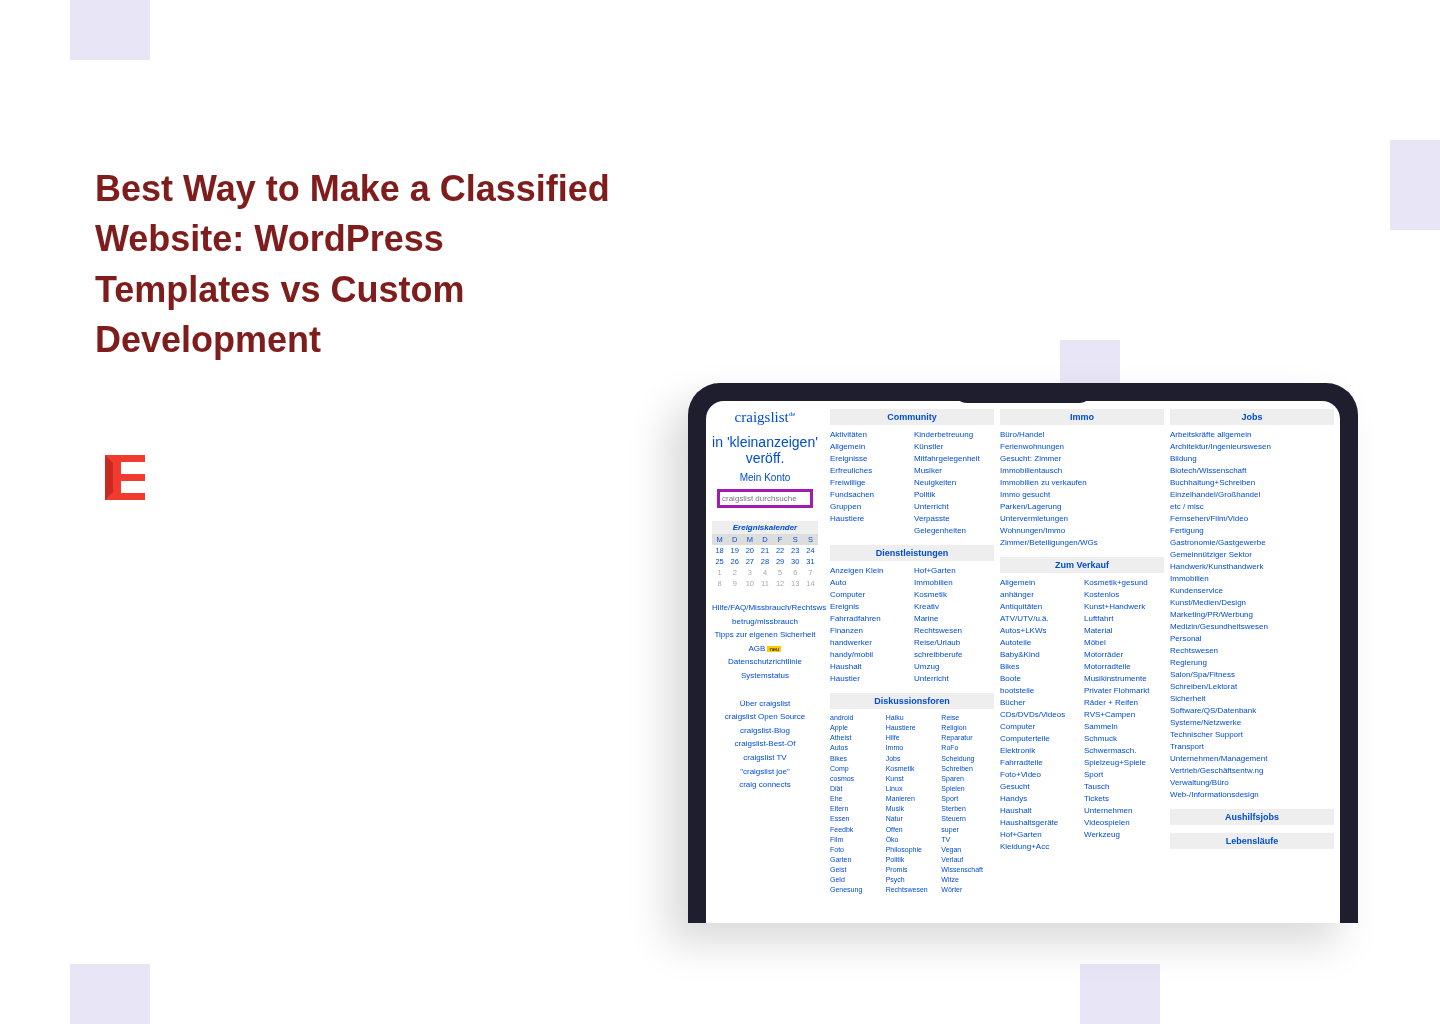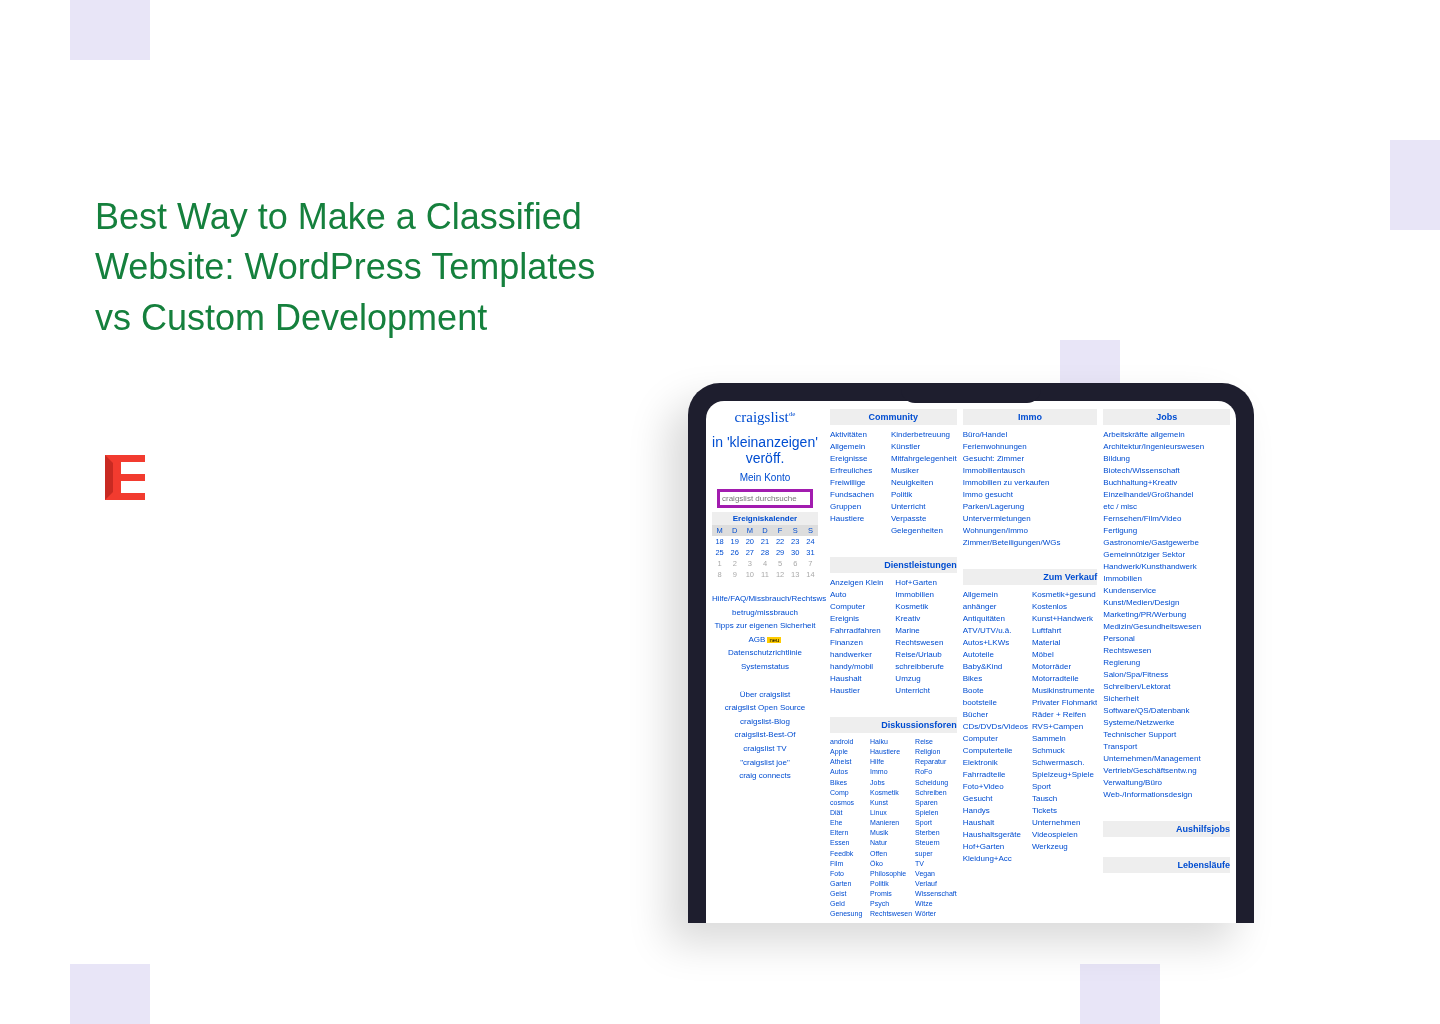--- a/index.html
+++ b/index.html
@@ -3,52 +3,52 @@
 <meta charset="utf-8">
 <style>
 * { margin: 0; padding: 0; box-sizing: border-box; }
 body { font-family: -apple-system, BlinkMacSystemFont, "Segoe UI", Arial, sans-serif; background: #fff; width: 1440px; height: 1024px; position: relative; overflow: hidden; }
 .deco { position: absolute; background: #e8e5f7; }
 .deco.d1 { top: 0; left: 70px; width: 80px; height: 60px; }
 .deco.d2 { top: 340px; left: 1060px; width: 60px; height: 60px; }
 .deco.d3 { top: 140px; right: 0; width: 50px; height: 90px; }
 .deco.d4 { bottom: 0; left: 70px; width: 80px; height: 60px; }
 .deco.d5 { bottom: 0; left: 1080px; width: 80px; height: 60px; }
-.headline { position: absolute; top: 192px; left: 95px; width: 520px; font-size: 36px; font-weight: 400; color: #15803d; line-height: 1.4; }
+.headline { position: absolute; top: 164px; left: 95px; width: 520px; font-size: 36px; font-weight: 700; color: #7f1d1d; line-height: 1.4; }
 .logo { position: absolute; top: 450px; left: 95px; width: 60px; height: 60px; }
 .logo svg { width: 100%; height: 100%; }
-.device { position: absolute; top: 383px; left: 688px; width: 566px; height: 540px; background: #1e1e2e; border-radius: 32px 32px 0 0; padding: 18px 18px 0 18px; box-shadow: -20px 20px 40px rgba(0,0,0,0.15); }
+.device { position: absolute; top: 383px; left: 688px; width: 670px; height: 540px; background: #1e1e2e; border-radius: 32px 32px 0 0; padding: 18px 18px 0 18px; box-shadow: -20px 20px 40px rgba(0,0,0,0.15); }
 .notch { position: absolute; top: 0; left: 50%; transform: translateX(-50%); width: 140px; height: 20px; background: #1e1e2e; border-radius: 0 0 14px 14px; z-index: 10; }
 .screen { background: #fff; width: 100%; height: 100%; border-radius: 18px 18px 0 0; overflow: hidden; display: flex; font-size: 8px; }
 .cl-sidebar { width: 118px; text-align: center; padding: 8px 6px; color: #004dd1; }
 .cl-brand { font-family: Georgia, serif; font-size: 15px; color: #004dd1; font-weight: 400; }
 .cl-brand sup { font-size: 7px; }
 .cl-post { font-size: 14px; color: #004dd1; margin-top: 8px; }
 .cl-account { font-size: 10px; margin: 6px 0; }
 .cl-search { width: 96px; border: 3px solid #a21caf; font-size: 8px; padding: 2px; color: #888; text-align: left; }
-.cl-cal-title { background: #eee; font-size: 8px; font-weight: bold; margin-top: 4px; padding: 2px; color: #004dd1; }
+.cl-cal-title { background: #eee; font-size: 8px; font-weight: bold; margin-top: 13px; padding: 2px; color: #004dd1; font-style: italic; }
 .cl-cal-table { width: 100%; border-collapse: collapse; font-size: 7.5px; }
 .cl-cal-table th { background: #ddd; font-weight: normal; padding: 1px 2px; text-align: center; }
 .cl-cal-table td { padding: 1px 2px; text-align: center; }
 .cl-cal-table td.gray { color: #aaa; }
 .cl-links { margin-top: 12px; font-size: 8px; line-height: 1.7; }
 .cl-links div { color: #004dd1; }
 .cl-new { background: #fc0; color: #000; font-size: 6px; padding: 0 2px; margin-left: 2px; }
 .cl-links-2 { margin-top: 14px; font-size: 8px; line-height: 1.7; }
 .cl-main { flex: 1; padding: 8px 6px; }
 .cl-city-bar { background: #eee; text-align: center; font-family: Georgia, serif; font-size: 14px; padding: 3px 0; margin-bottom: 8px; }
 .cl-cols { display: flex; gap: 6px; }
 .cl-col { flex: 1; }
 .cl-sec-h { background: #eee; text-align: center; font-size: 9px; font-weight: bold; color: #004dd1; padding: 3px 0; margin-bottom: 4px; }
 .cl-grid2 { display: flex; gap: 4px; }
 .cl-list { flex: 1; font-size: 8px; line-height: 1.5; color: #004dd1; }
 .cl-list div { color: #004dd1; white-space: nowrap; overflow: hidden; }
 .cl-grid3 { display: flex; gap: 3px; }
 .cl-grid3 .cl-list { font-size: 7px; line-height: 1.45; }
-.cl-sec-h.sub { margin-top: 20px; text-align: right; }
+.cl-sec-h.sub { margin-top: 8px; }
 </style>
 </head>
 <body>
 
 <div class="deco d1"></div>
 <div class="deco d2"></div>
 <div class="deco d3"></div>
 <div class="deco d4"></div>
 <div class="deco d5"></div>
 
@@ -329,21 +329,21 @@
           </div>
         </div>
 
         <div class="cl-col">
           <div class="cl-sec-h">Jobs</div>
           <div class="cl-list" id="jobs">
               <div>Arbeitskräfte allgemein</div>
               <div>Architektur/Ingenieurswesen</div>
               <div>Bildung</div>
               <div>Biotech/Wissenschaft</div>
-              <div>Buchhaltung+Kreativ</div>
+              <div>Buchhaltung+Schreiben</div>
               <div>Einzelhandel/Großhandel</div>
               <div>etc / misc</div>
               <div>Fernsehen/Film/Video</div>
               <div>Fertigung</div>
               <div>Gastronomie/Gastgewerbe</div>
               <div>Gemeinnütziger Sektor</div>
               <div>Handwerk/Kunsthandwerk</div>
               <div>Immobilien</div>
               <div>Kundenservice</div>
               <div>Kunst/Medien/Design</div>

